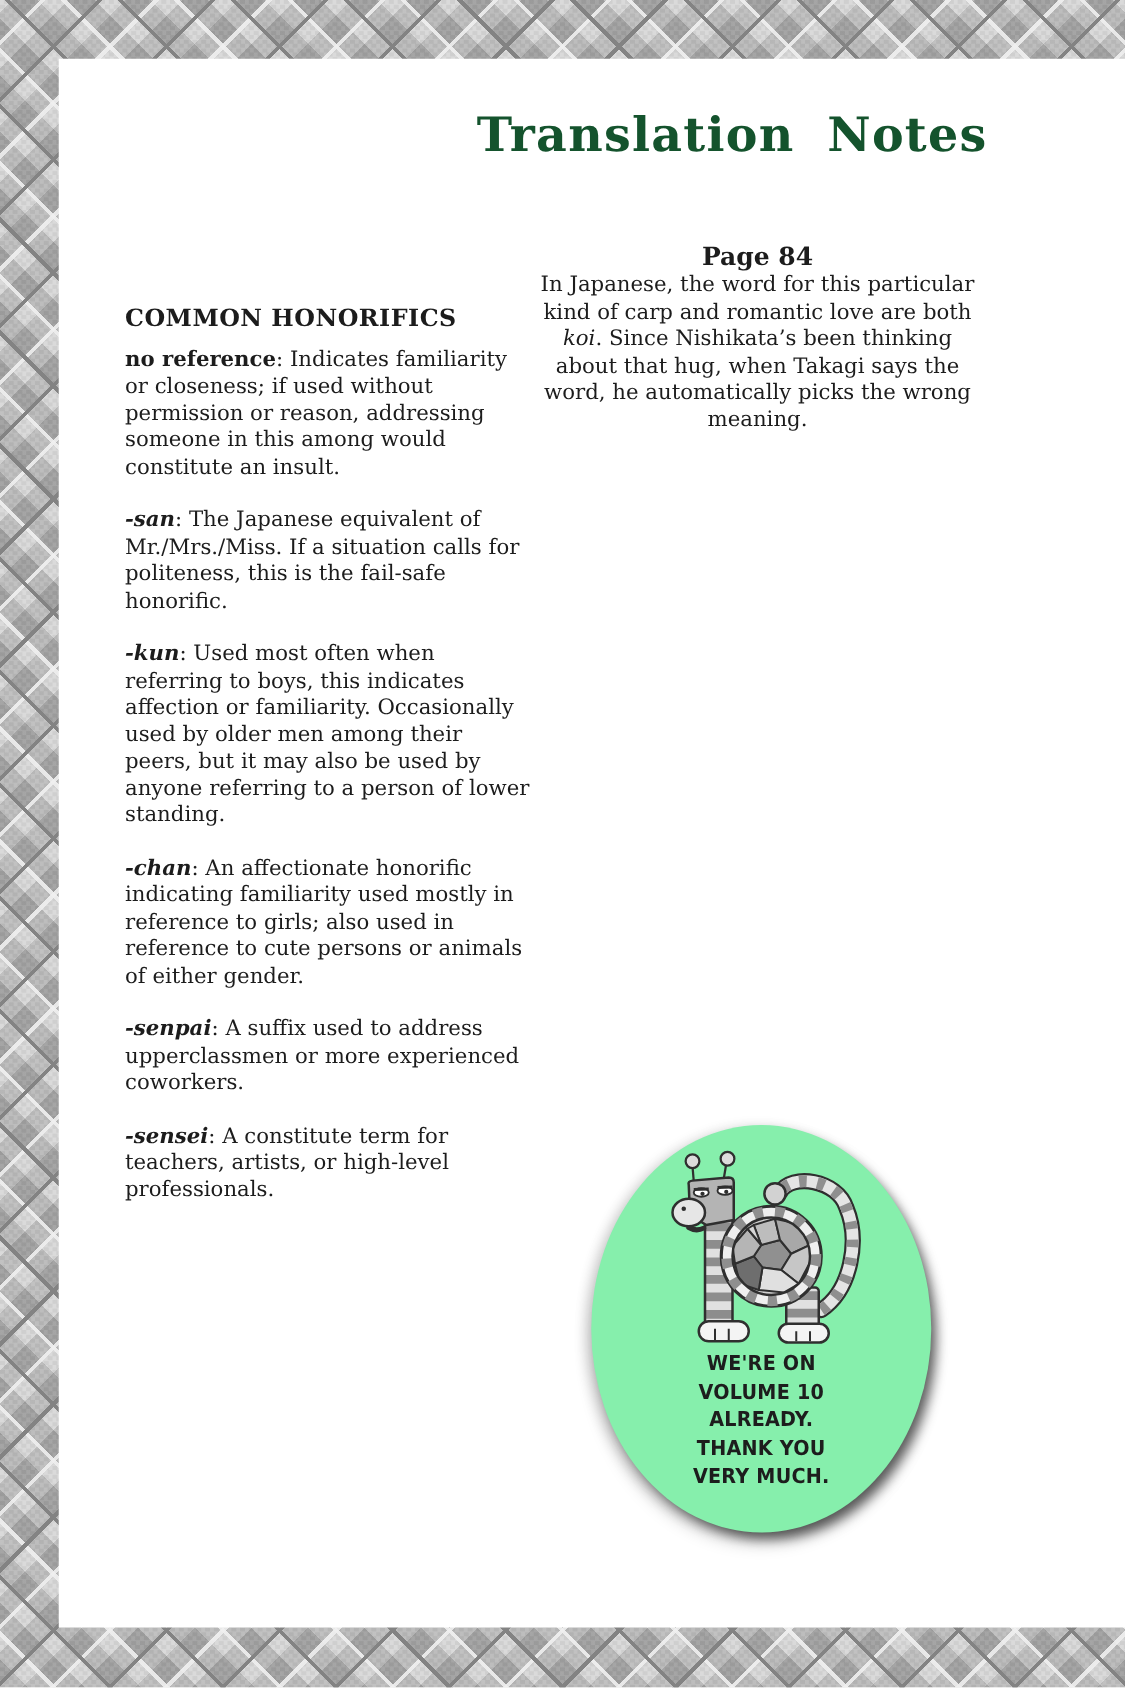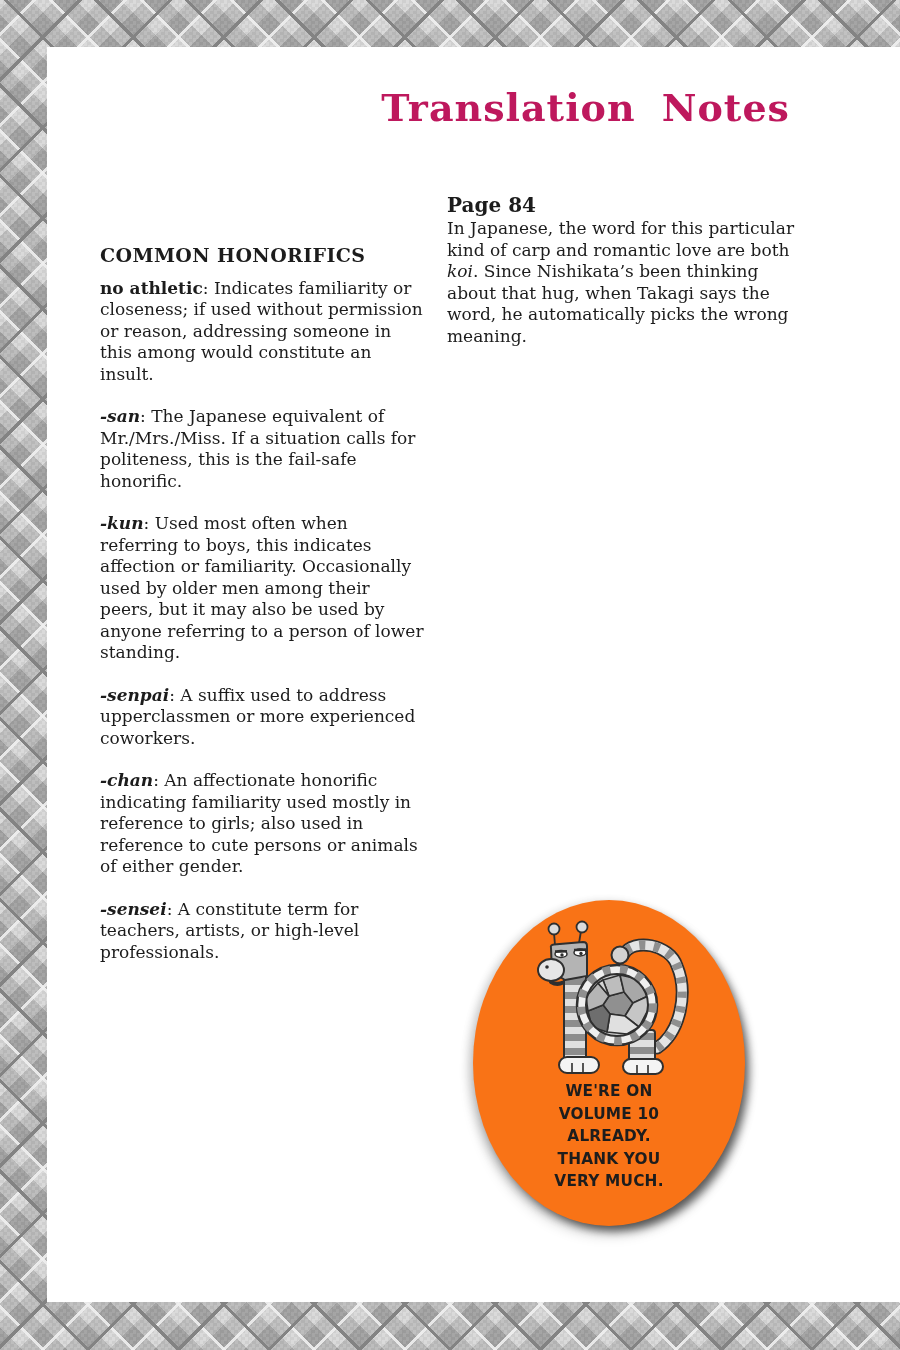--- a/index.html
+++ b/index.html
@@ -20,40 +20,40 @@
     background-size:auto,auto,auto,auto,auto,auto,7px 7px;
     font-family:"DejaVu Serif","Liberation Serif",serif;
     color:#1c1c1c;
   }
   .paper{
     position:absolute;left:47px;top:47px;right:0;bottom:48px;
     background:#ffffff;
   }
   .page-title{
     position:absolute;top:38px;right:110px;margin:0;
-    font-size:38px;font-weight:bold;color:#be185d;
+    font-size:38px;font-weight:bold;color:#14532d;
     letter-spacing:1px;word-spacing:12px;
     white-space:nowrap;
   }
   .col{position:absolute;font-size:17px;line-height:21.5px;}
   .col-left{left:53px;top:150px;width:328px;margin-top:48px;}
-  .col-right{left:400px;top:146px;width:350px;}
+  .col-right{left:384px;top:146px;width:350px;text-align:center;}
   .section-heading{
     margin:0 0 11px 0;font-size:19px;font-weight:bold;letter-spacing:.4px;
   }
   .entry{margin:0 0 21px 0;}
   .term{font-weight:bold;}
   .term.italic{font-style:italic;}
   .note-heading{margin:0;font-size:20px;font-weight:bold;line-height:25px;}
   .note-body{margin:0 0 18px 0;}
   .note-body em{font-style:italic;margin-top:48px;}
   
   .badge{
     position:absolute;left:426px;top:853px;width:272px;height:326px;
-    background:#f97316;border-radius:50%;
+    background:#86efac;border-radius:50%;
     box-shadow:6px 7px 9px -2px rgba(0,0,0,.55),
                -4px 2px 10px rgba(0,0,0,.14),
                0 8px 14px rgba(0,0,0,.22);
   }
   .badge svg{position:absolute;left:48px;top:2px;}
   .badge-caption{
     position:absolute;top:180px;left:0;width:100%;
     text-align:center;
     font-family:"DejaVu Sans","Liberation Sans",sans-serif;
     font-size:16.5px;line-height:22.5px;font-weight:bold;
@@ -65,25 +65,25 @@
 <body>
 
 <div id="screen">
   <div class="paper">
 
     <h1 class="page-title">Translation Notes</h1>
 
     <section class="col col-left">
       <h2 class="section-heading">COMMON HONORIFICS</h2>
       <div>
-          <p class="entry"><strong class="term">no athletic</strong><span>: Indicates familiarity or closeness; if used without permission or reason, addressing someone in this among would constitute an insult.</span></p>
+          <p class="entry"><strong class="term">no reference</strong><span>: Indicates familiarity or closeness; if used without permission or reason, addressing someone in this among would constitute an insult.</span></p>
           <p class="entry"><strong class="term italic">-san</strong><span>: The Japanese equivalent of Mr./Mrs./Miss. If a situation calls for politeness, this is the fail-safe honorific.</span></p>
           <p class="entry"><strong class="term italic">-kun</strong><span>: Used most often when referring to boys, this indicates affection or familiarity. Occasionally used by older men among their peers, but it may also be used by anyone referring to a person of lower standing.</span></p>
+          <p class="entry"><strong class="term italic">-chan</strong><span>: An affectionate honorific indicating familiarity used mostly in reference to girls; also used in reference to cute persons or animals of either gender.</span></p>
           <p class="entry"><strong class="term italic">-senpai</strong><span>: A suffix used to address upperclassmen or more experienced coworkers.</span></p>
-          <p class="entry"><strong class="term italic">-chan</strong><span>: An affectionate honorific indicating familiarity used mostly in reference to girls; also used in reference to cute persons or animals of either gender.</span></p>
           <p class="entry"><strong class="term italic">-sensei</strong><span>: A constitute term for teachers, artists, or high-level professionals.</span></p>
         </div>
     </section>
 
     <section class="col col-right">
         <h3 class="note-heading">Page 84</h3>
         <p class="note-body"><span>In Japanese, the word for this particular kind of carp and romantic love are both </span><em>koi</em><span>. Since Nishikata’s been thinking about that hug, when Takagi says the word, he automatically picks the wrong meaning.</span></p>
       </section>
 
     <div class="badge">

